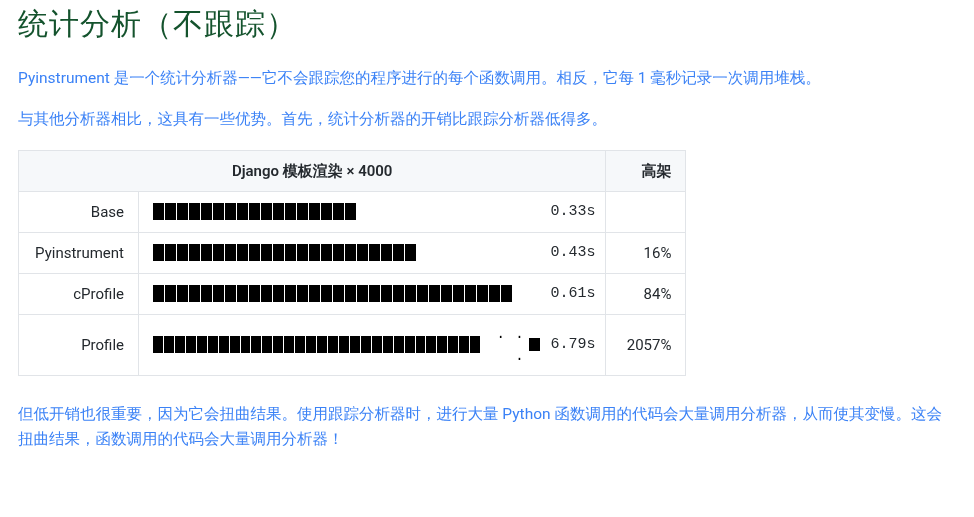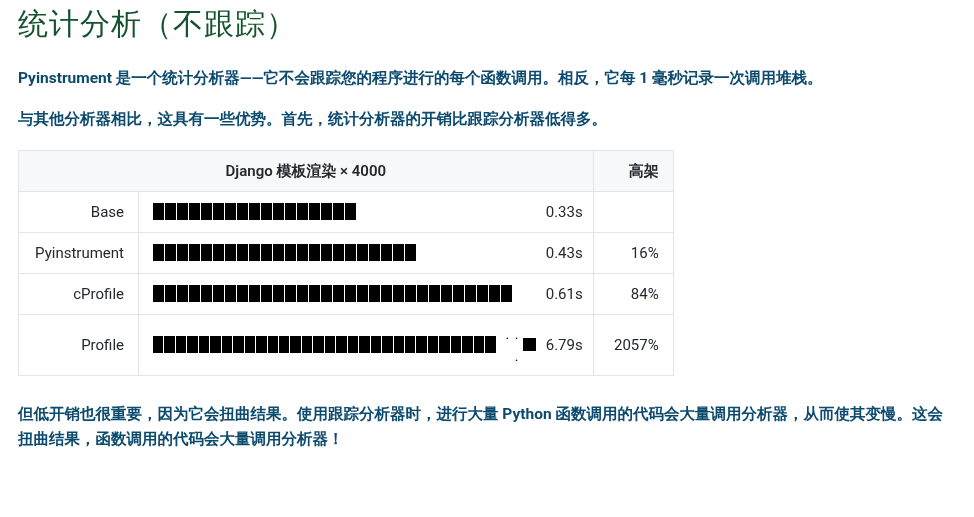--- a/index.html
+++ b/index.html
@@ -14,22 +14,21 @@
     }
     h1 {
       font-size: 30px;
       font-weight: 400;
       color: #14532d;
       margin-bottom: 18px;
       letter-spacing: 1px;
     }
     p {
       margin-bottom: 16px;
-      color: #0c4a6e;
-      font-weight: bold;
+      color: #3b82f6;
     }
     .table-wrap {
       margin: 18px 0 26px 0;
     }
     table {
       border-collapse: collapse;
       background: #7dd3fc;
       font-size: 15px;
     }
     th, td {
@@ -48,20 +47,21 @@
     }
     .bar-cell {
       width: 410px;
       padding-right: 10px;
     }
     .bar-row {
       display: flex;
       align-items: center;
       justify-content: space-between;
       gap: 10px;
+      font-family: Liberation Mono, monospace;
     }
     .bar-segments {
       display: flex;
       gap: 1px;
       align-items: center;
     }
     .seg {
       display: inline-block;
       width: 11px;
       height: 17px;

